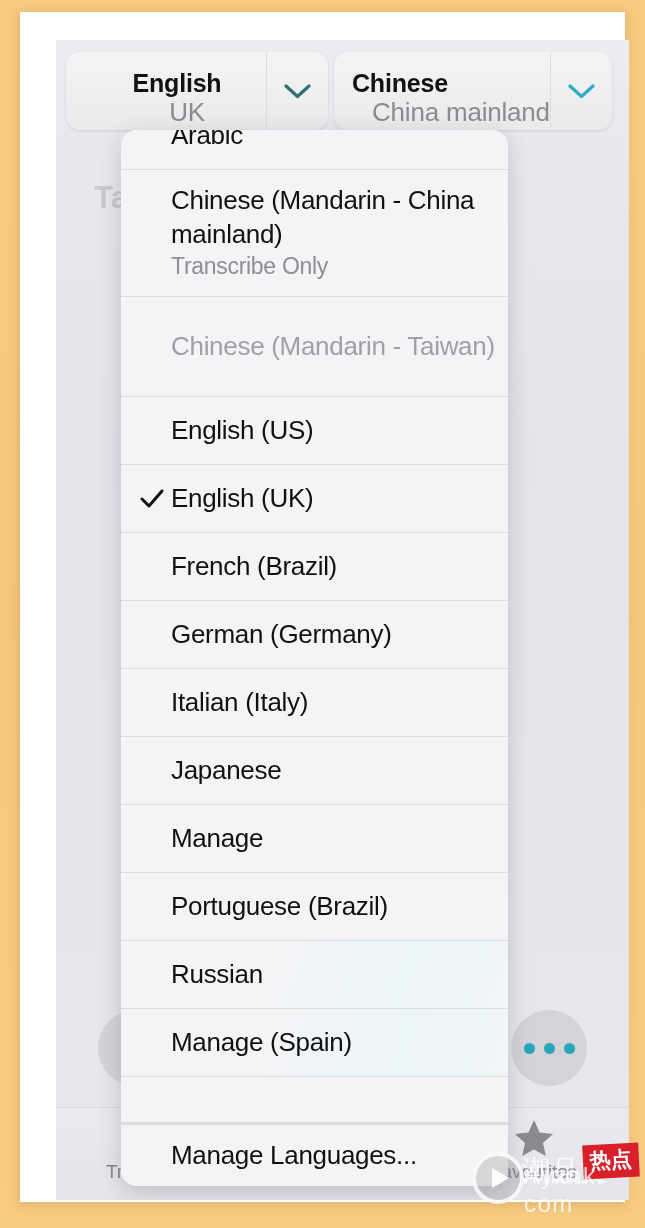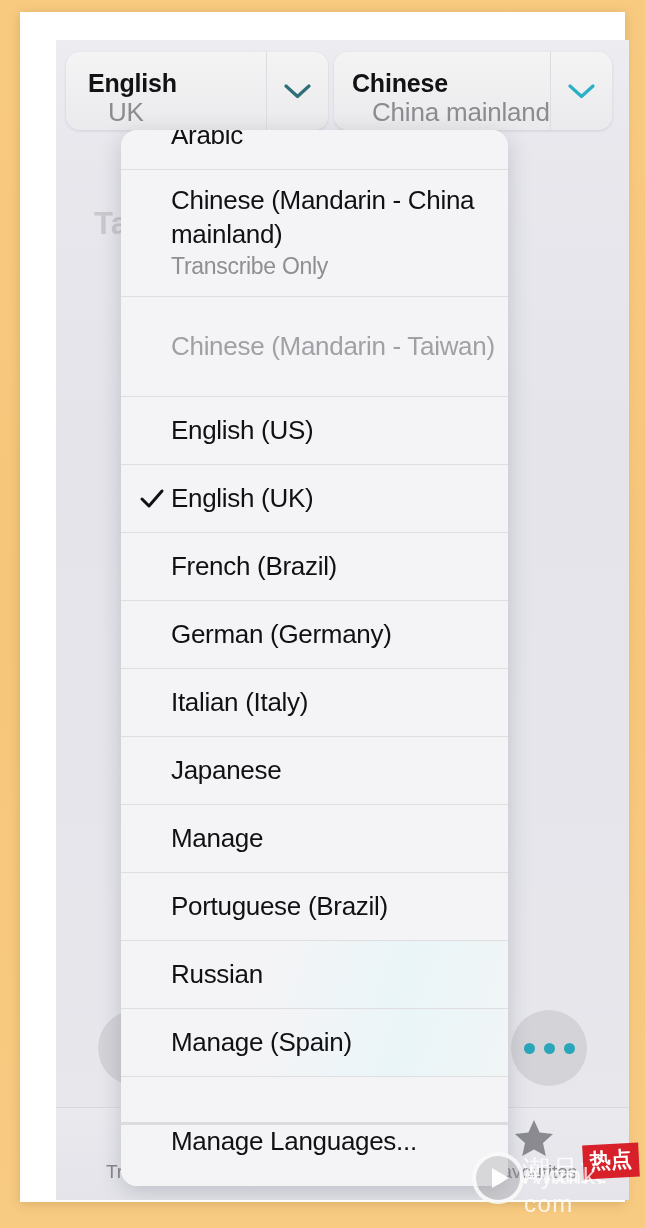--- a/index.html
+++ b/index.html
@@ -39,21 +39,21 @@
     background: linear-gradient(180deg,#e9e9ee 0%,#e4e4ea 35%,#e7e7ec 100%);
   }
   .bg-prompt {
     position: absolute;
     color: #c9c9ce;
     font-size: 31px;
     font-weight: 600;
     white-space: nowrap;
     letter-spacing: .2px;
   }
-  #bgLeftPrompt { left: 38px; top: 166px; }
+  #bgLeftPrompt { left: 38px; top: 140px; }
   #bgRightPrompt { right: 30px; top: 230px; font-weight: 400; color: #cacace;}
 
   
   #langbar {
     position: absolute;
     left: 0; top: 0;
     width: 573px; height: 103px;
     background: linear-gradient(180deg,#ececf1 0%,#e8e8ee 100%);
     z-index: 40;
   }
@@ -61,21 +61,21 @@
     position: absolute;
     top: 12px;
     height: 78px;
     border-radius: 14px;
     background: linear-gradient(180deg,#f4f4f5 0%,#eaeaec 100%);
     box-shadow: 0 1px 3px rgba(90,90,110,.18);
     display: flex;
     align-items: stretch;
     overflow: hidden;
   }
-  #langLeft  { left: 10px;  width: 262px; }
+  #langLeft  { left: 10px;  width: 262px; text-align: center; }
   #langRight { left: 278px; width: 278px; }
 
   .lang-text {
     flex: 1;
     padding: 14px 0 0 22px;
     display: flex;
     flex-direction: column;
     justify-content: center;
   }
   #langRight .lang-text { padding-left: 18px; }
@@ -159,20 +159,21 @@
     width: 26px; height: 26px;
   }
   .dd-row.tint { background: linear-gradient(110deg,#f4f4f6 38%,#eaf5f8 72%,#f1f5f6 100%); }
 
   #ddFooter {
     position: absolute;
     left: 0; right: 0; bottom: 0;
     height: 64px;
     padding-left: 50px;
     display: flex;
+    align-items: center;
     background: #f4f4f6;
     border-top: 3px solid #dcdcde;
   }
   #ddFooter .dd-label { font-size: 26px; }
 
   
   .round-btn {
     position: absolute;
     width: 76px; height: 76px;
     border-radius: 50%;

